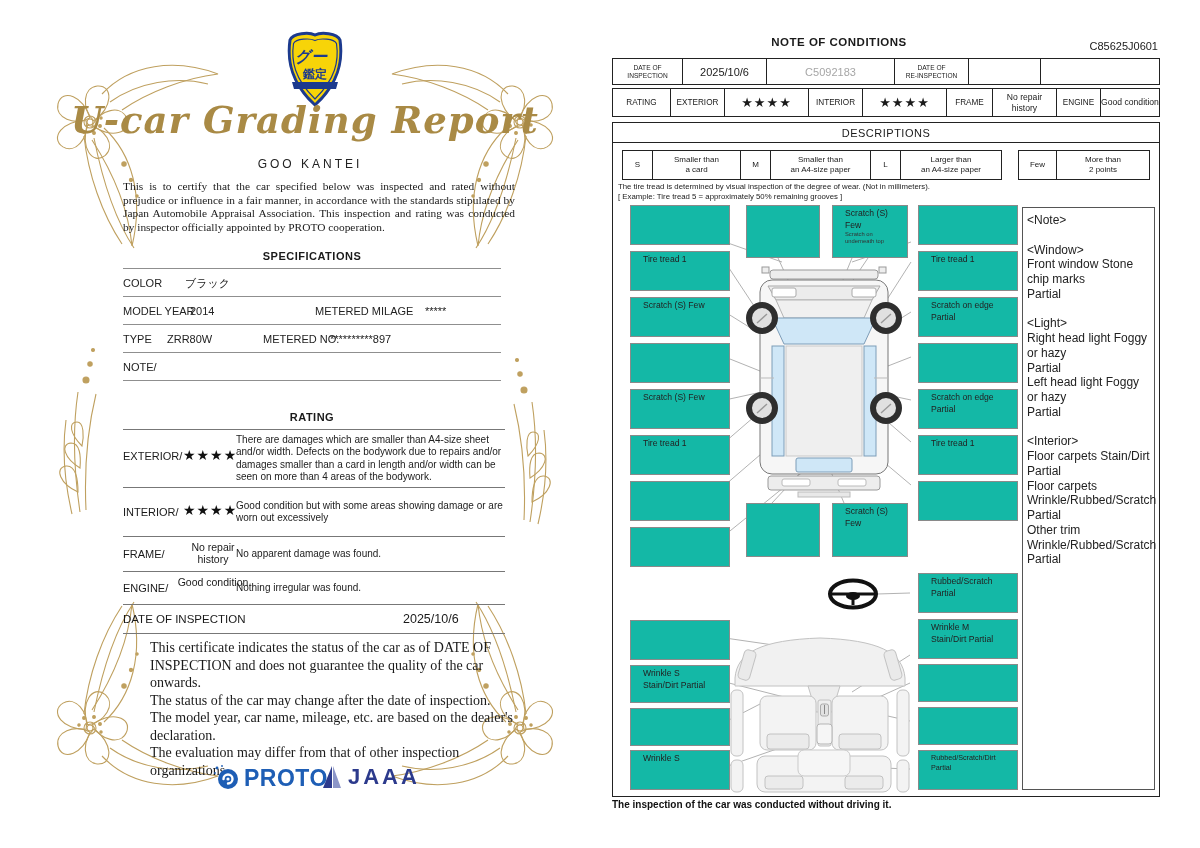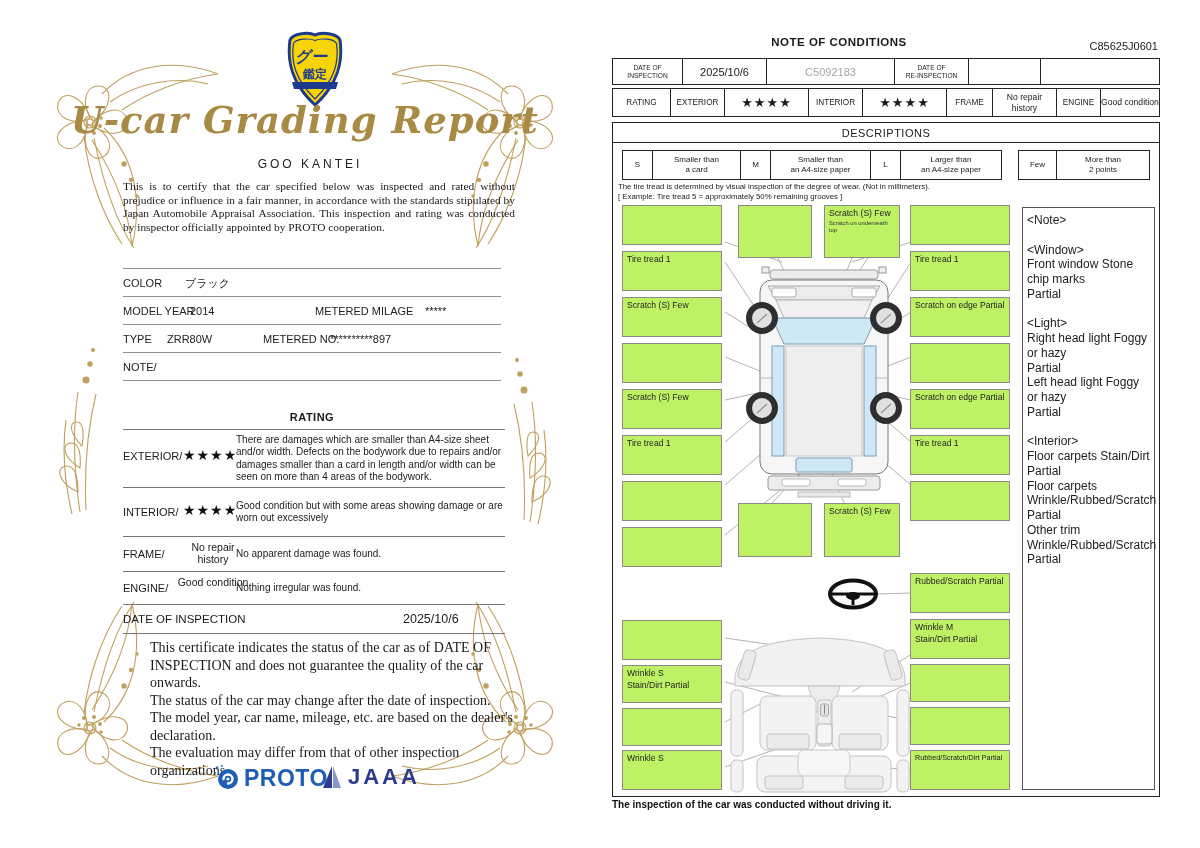--- a/index.html
+++ b/index.html
@@ -60,22 +60,22 @@
   .desc-box{position:absolute;left:2px;top:122px;width:546px;height:673px;border:1px solid #222;background:#fff;}
   .desc-head{height:19px;border-bottom:1px solid #222;display:flex;align-items:center;justify-content:center;
       font-size:11px;font-weight:normal;letter-spacing:.5px;}
   .legend1{position:absolute;left:12px;top:150px;height:28px;display:flex;border:1px solid #222;background:#fff;}
   .legend2{position:absolute;left:408px;top:150px;height:28px;display:flex;border:1px solid #222;background:#fff;}
   .lcell{border-right:1px solid #222;display:flex;align-items:center;justify-content:center;
       text-align:center;font-size:8px;line-height:1.2;box-sizing:border-box;}
   .lcell:last-child{border-right:none;}
   .tread{position:absolute;left:8px;top:182px;font-size:7.8px;line-height:1.3;color:#222;}
   .overlay{position:absolute;left:2px;top:200px;width:410px;height:595px;}
-  .abox{position:absolute;border:1px solid #8a8a8a;background:#bef264;box-sizing:border-box;
-      font-size:8.6px;line-height:1.35;padding:2px 4px;color:#222;}
+  .abox{position:absolute;border:1px solid #8a8a8a;background:#14b8a6;box-sizing:border-box;
+      font-size:8.6px;line-height:1.35;padding:2px 12px;color:#222;margin-left:8px;}
   .abox .sub{font-size:5.8px;line-height:1.2;display:block;color:#333;}
   .abox.tiny{font-size:7.2px;}
   .note-panel{position:absolute;left:412px;top:207px;width:133px;height:583px;border:1px solid #555;
       box-sizing:border-box;padding:5px 4px;font-size:12px;line-height:1.23;color:#222;background:#fff;}
   .rp-footer{position:absolute;left:2px;top:799px;font-size:10px;font-weight:600;color:#111;}
 </style>
 </head>
 <body>
 
 <div class="sheet">
@@ -139,20 +139,21 @@
         <text x="32" y="31" text-anchor="middle" font-size="16" font-weight="bold" fill="#1c3a8e" transform="skewX(-6)" font-family="Liberation Sans, sans-serif">グー</text>
         <text x="32" y="47" text-anchor="middle" font-size="12" font-weight="bold" fill="#1c3a8e" font-family="Liberation Sans, sans-serif">鑑定</text>
         <path d="M9,51 L55,51 L53,58 L11,58 Z" fill="#1c3a8e"></path>
       </svg>
     </div>
 
     <div class="cert-title">U-car Grading Report</div>
     <div class="cert-sub">GOO KANTEI</div>
     <p class="intro">This is to certify that the car specified below was inspected and rated without prejudice or influence in a fair manner, in accordance with the standards stipulated by Japan Automobile Appraisal Association. This inspection and rating was conducted by inspector officially appointed by PROTO cooperation.</p>
 
+    <div class="spec-head">SPECIFICATIONS</div>
     <div class="spec-table">
       <div class="srow">
         <span style="left:0">COLOR</span>
         <span class="sval" style="left:62px">ブラック</span>
       </div>
       <div class="srow">
         <span style="left:0">MODEL YEAR</span>
         <span class="sval" style="left:67px">2014</span>
         <span style="left:192px">METERED MILAGE</span>
         <span class="sval" style="left:302px">*****</span>

